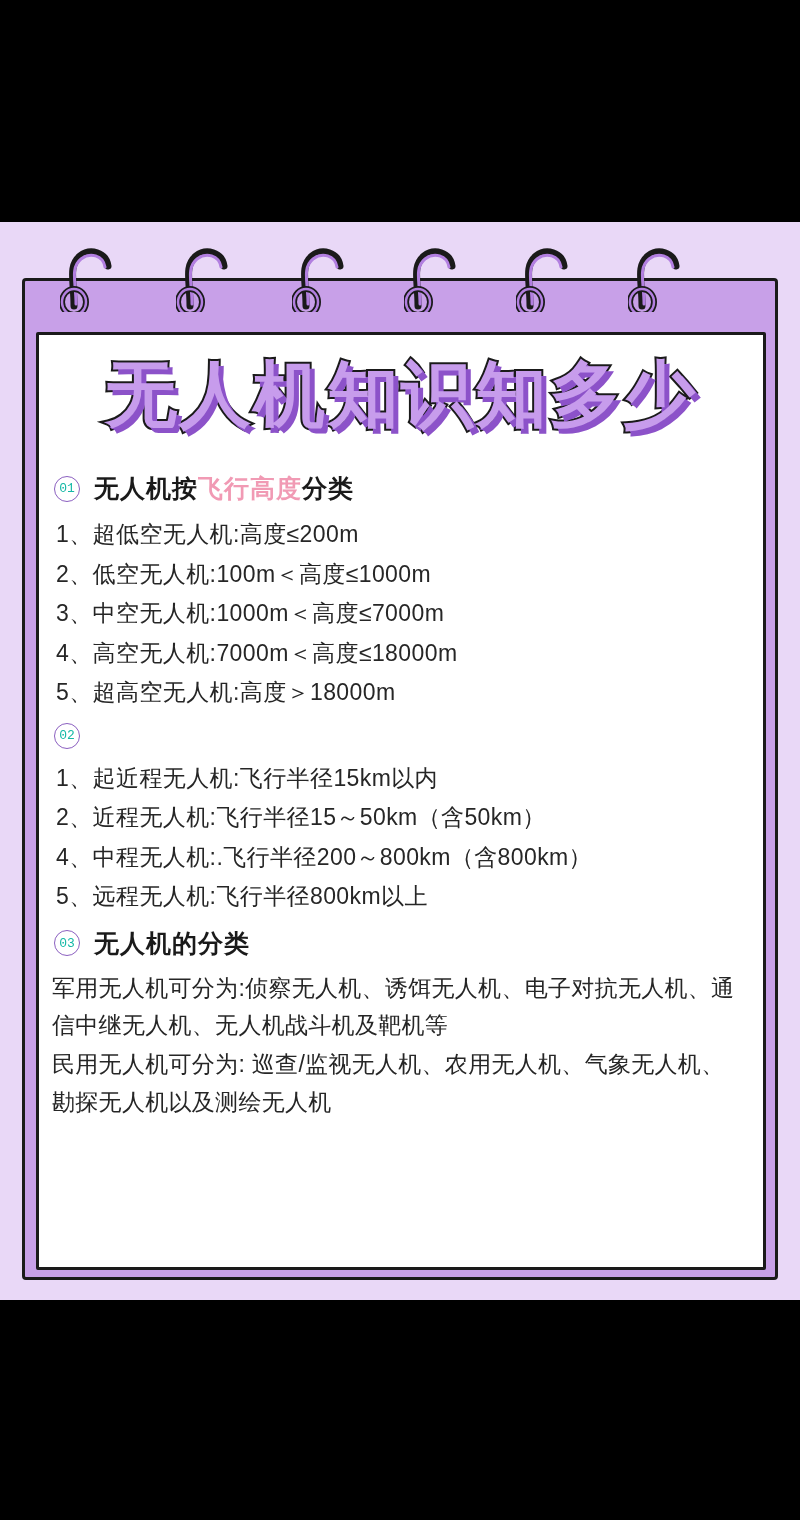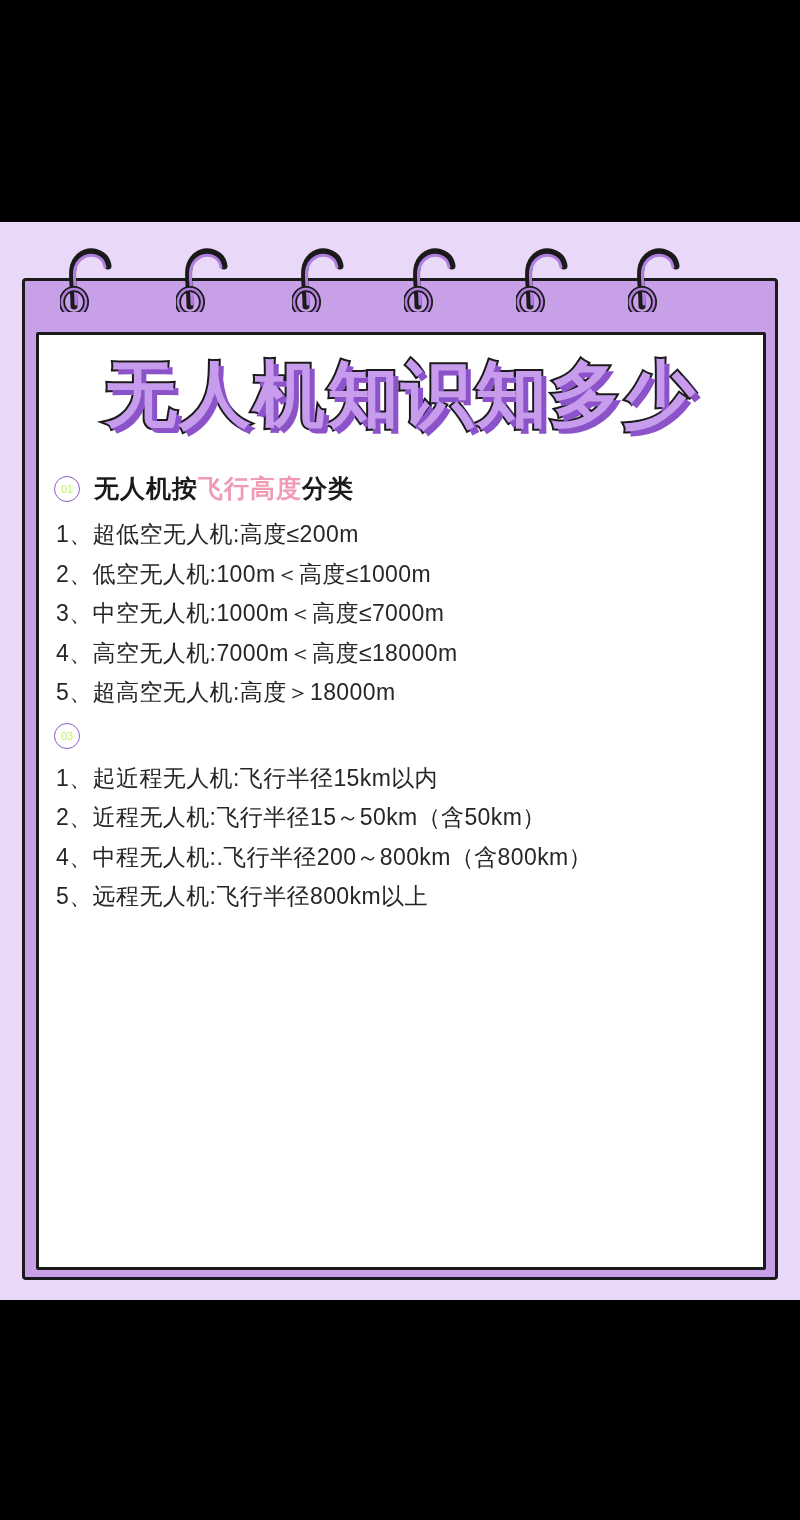--- a/index.html
+++ b/index.html
@@ -85,25 +85,25 @@
   .sec-head {
     display: flex;
     align-items: center;
     gap: 14px;
     margin: 10px 0 10px 4px;
   }
   .num-badge {
     width: 26px; height: 26px;
     border: 1.6px solid #8b5fc0;
     border-radius: 50%;
-    color: #bef264;
-    font-size: 11px;
+    color: #14b8a6;
+    font-size: 13px;
     display: flex; align-items: center; justify-content: center;
     flex: 0 0 auto;
-    font-family: Liberation Sans, sans-serif;
+    font-family: Liberation Mono, monospace;
   }
   .sec-title {
     font-size: 25px;
     font-weight: bold;
     color: #1a1a1a;
     letter-spacing: 1px;
     text-align: right;
   }
   .hl-pink { color: #f19ab4; }
   .hl-pink2 { color: #f3a7be; }
@@ -199,23 +199,31 @@
       </div>
       <div class="line">1、超低空无人机:高度≤200m</div>
       <div class="line">2、低空无人机:100m＜高度≤1000m</div>
       <div class="line">3、中空无人机:1000m＜高度≤7000m</div>
       <div class="line">4、高空无人机:7000m＜高度≤18000m</div>
       <div class="line">5、超高空无人机:高度＞18000m</div>
     </div>
 
     <div class="section">
       <div class="sec-head">
-        <span class="num-badge">03</span>
+        <span class="num-badge">02</span>
       </div>
       <div class="line">1、起近程无人机:飞行半径15km以内</div>
       <div class="line">2、近程无人机:飞行半径15～50km（含50km）</div>
       <div class="line">4、中程无人机:.飞行半径200～800km（含800km）</div>
       <div class="line">5、远程无人机:飞行半径800km以上</div>
     </div>
 
+    <div class="section">
+      <div class="sec-head">
+        <span class="num-badge">03</span>
+        <span class="sec-title">无人机的分类</span>
+      </div>
+      <div class="para">军用无人机可分为:侦察无人机、诱饵无人机、电子对抗无人机、通信中继无人机、无人机战斗机及靶机等</div>
+      <div class="para">民用无人机可分为: 巡查/监视无人机、农用无人机、气象无人机、 勘探无人机以及测绘无人机</div>
+    </div>
 
   </div>
 </div>
 
 </body></html>

